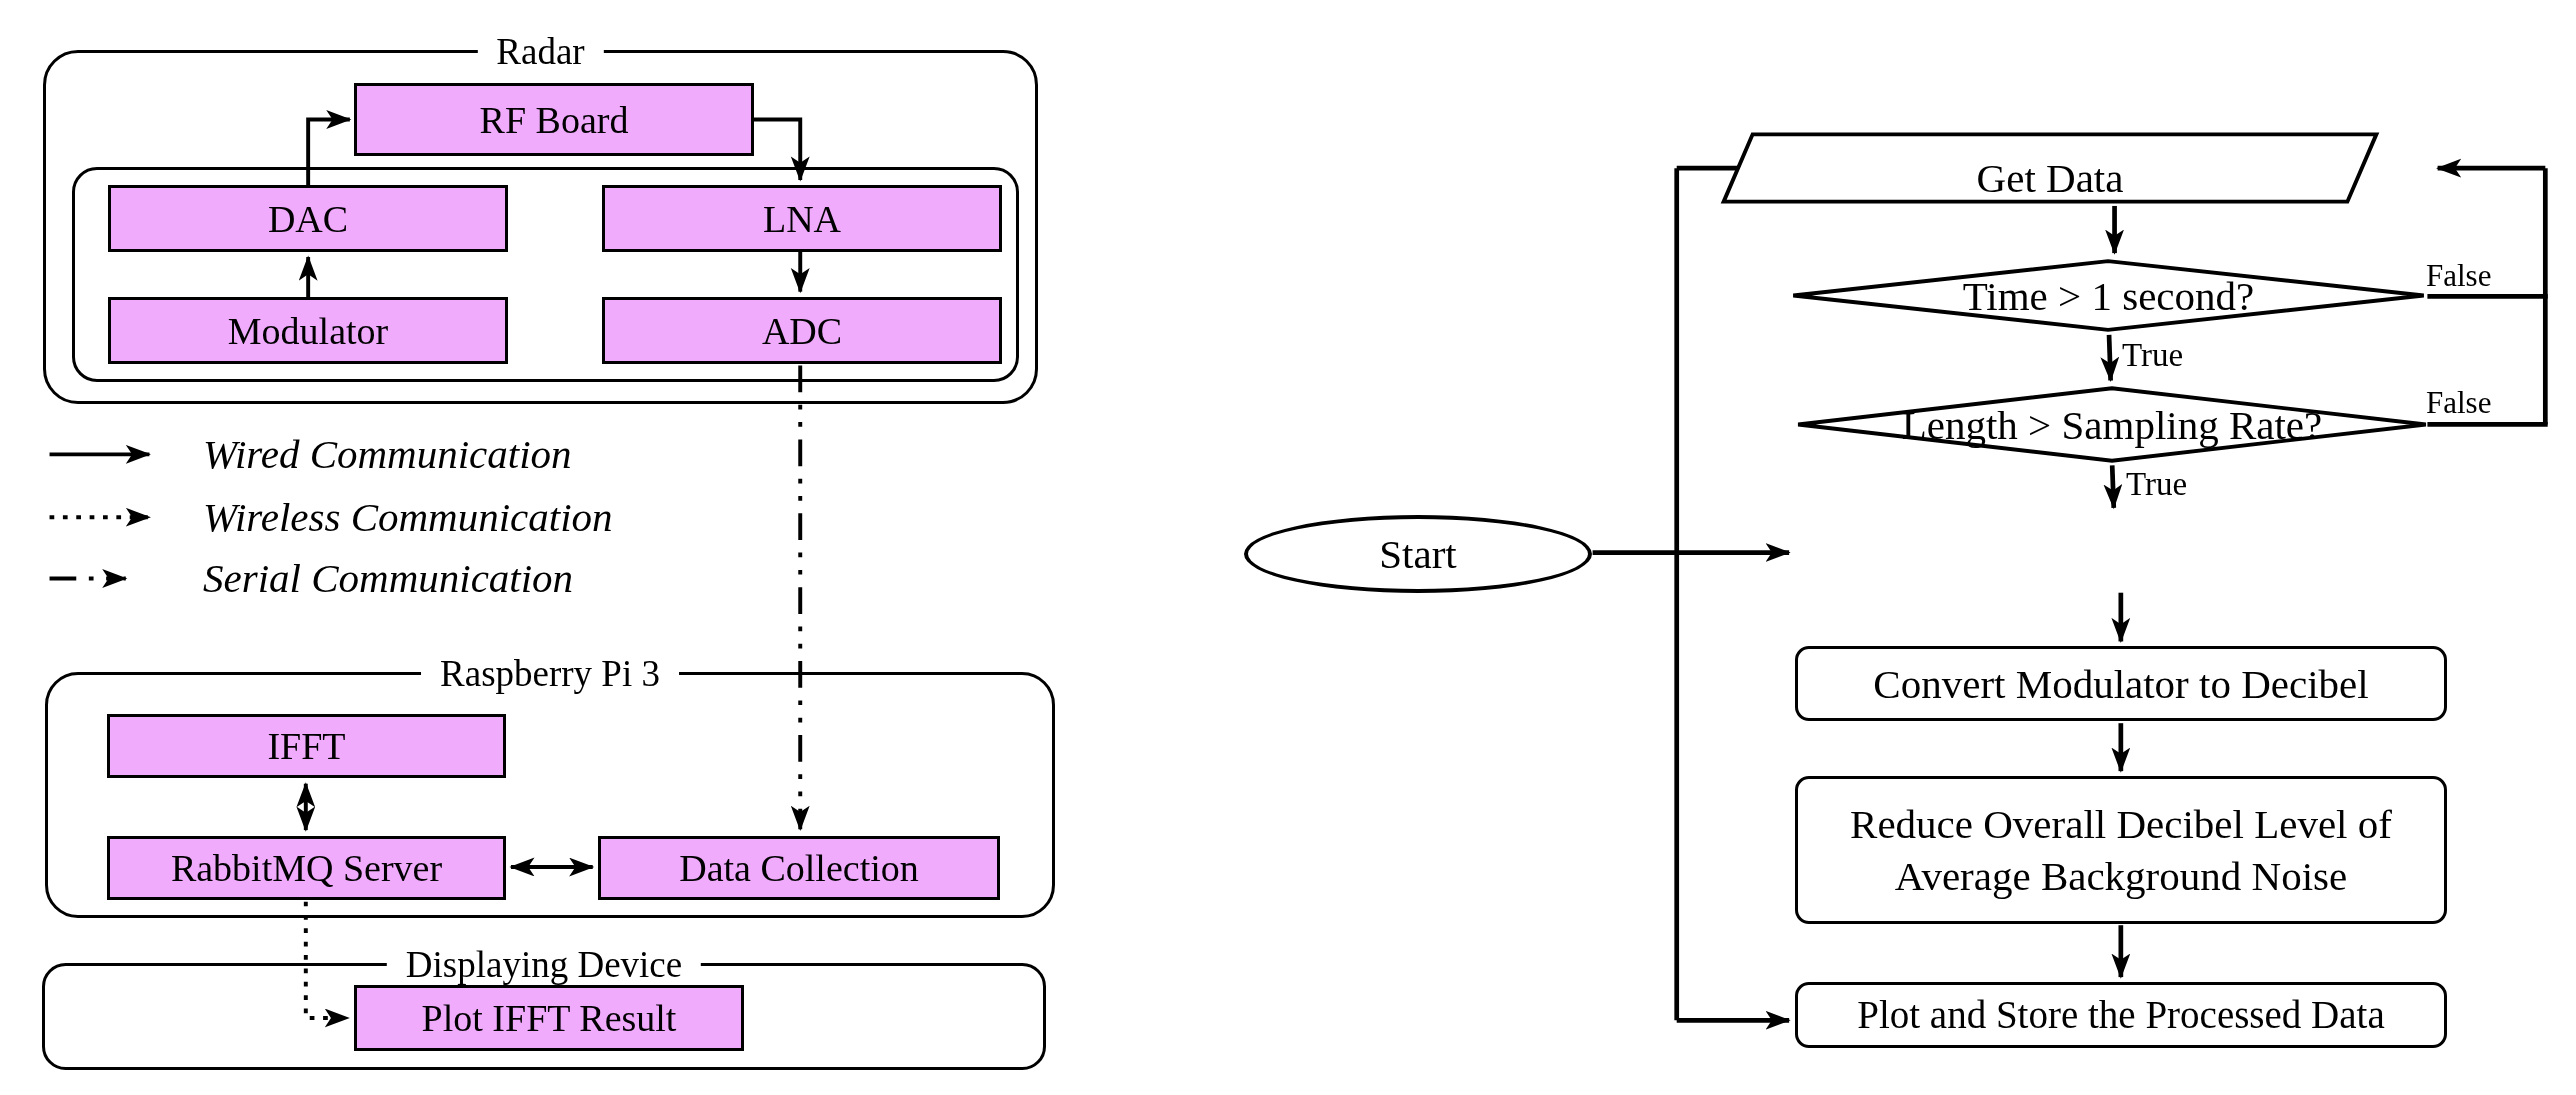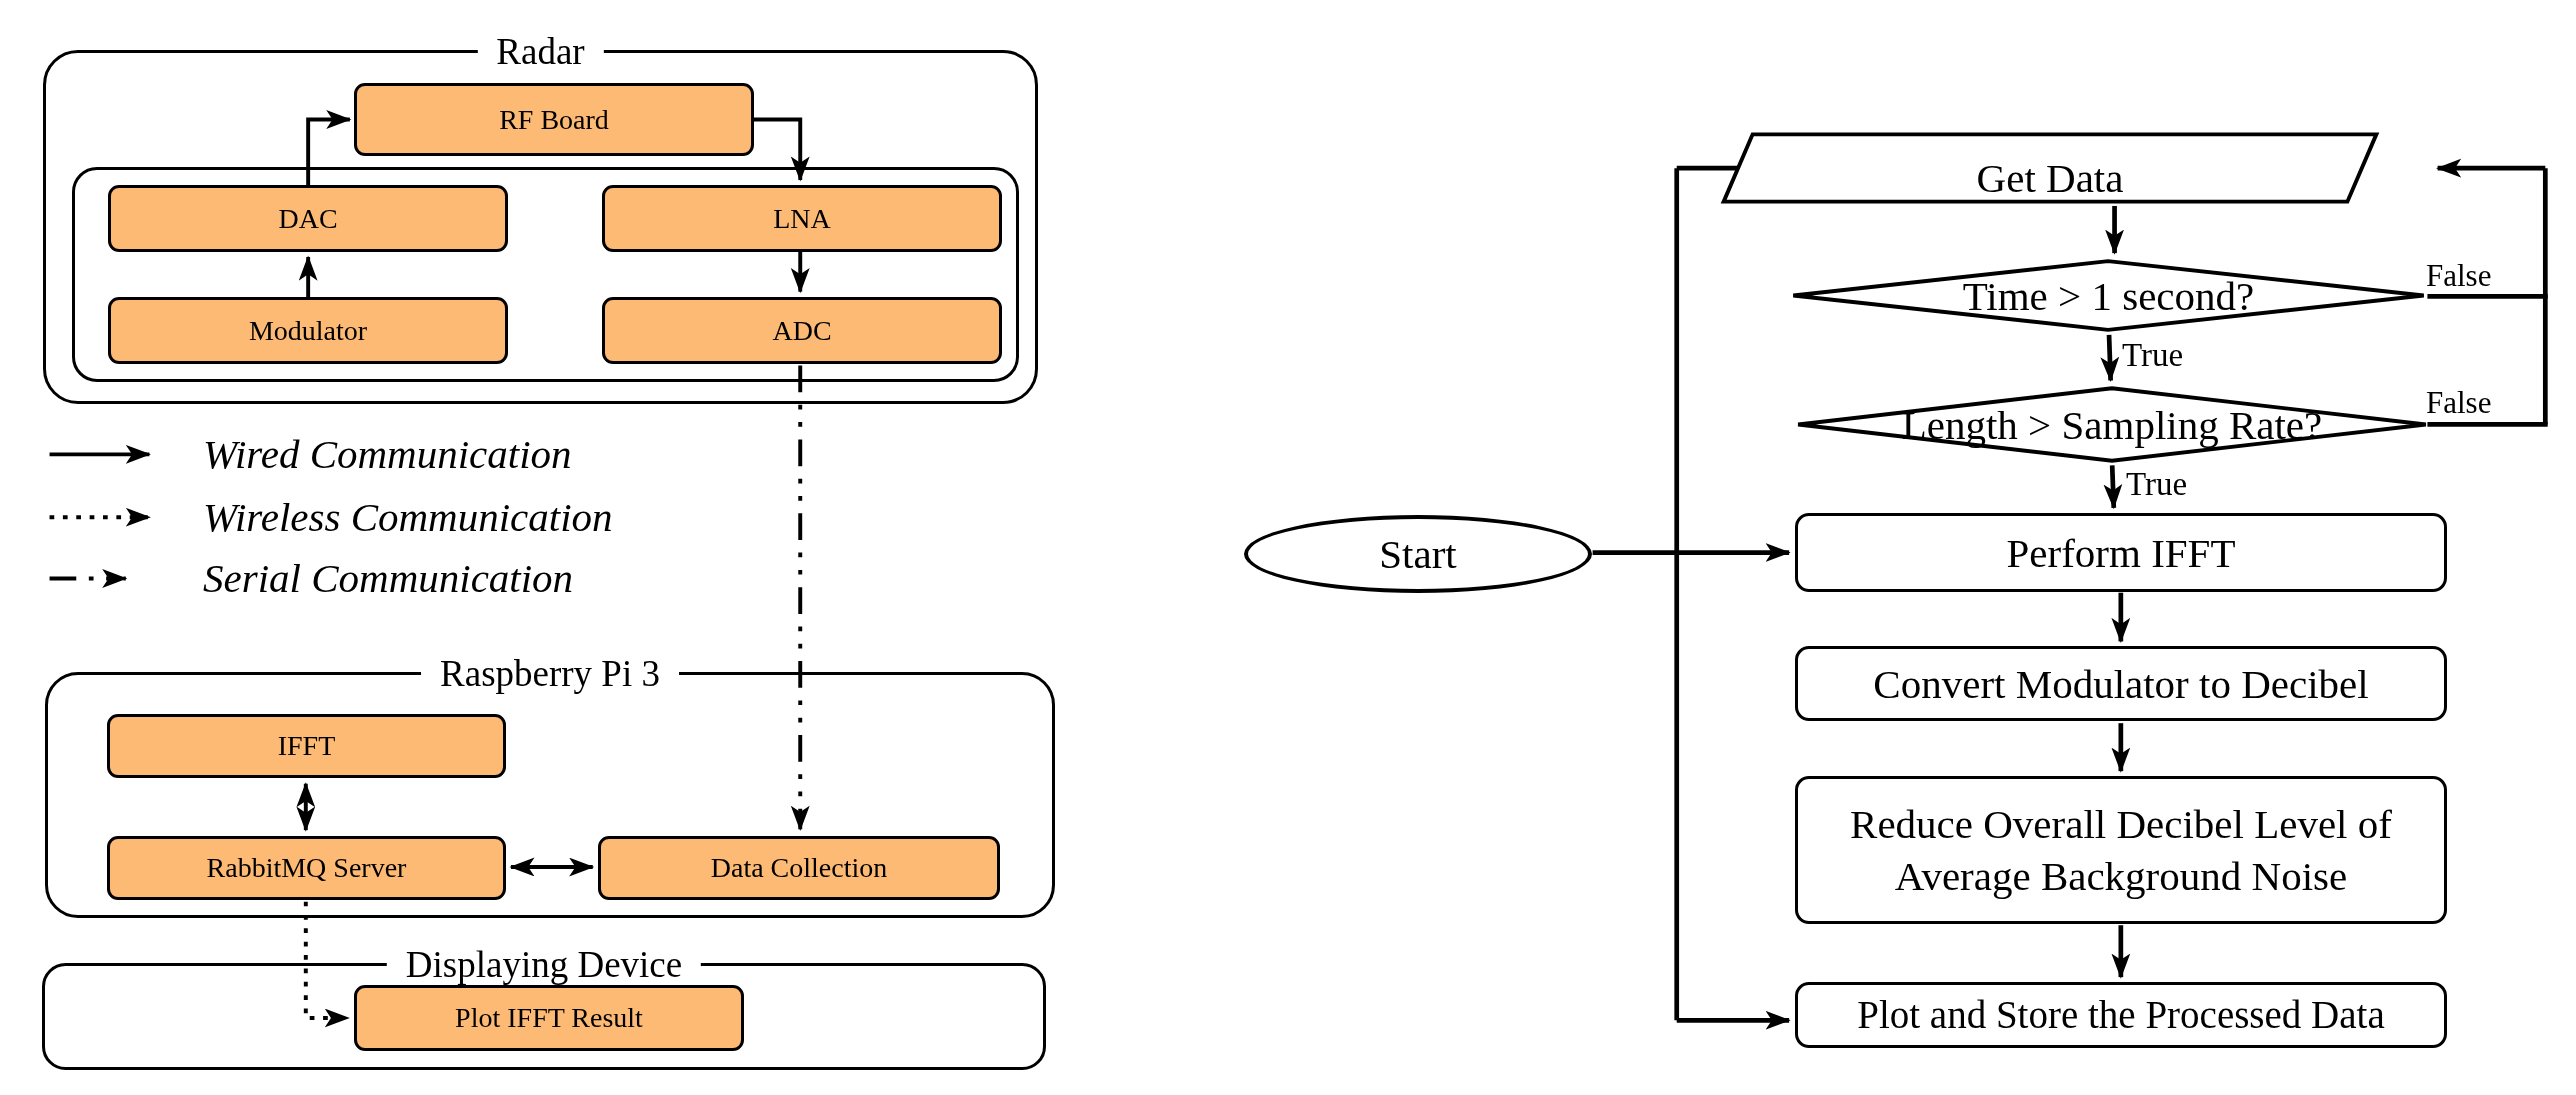--- a/index.html
+++ b/index.html
@@ -27,27 +27,27 @@
     background: #ffffff;
     padding: 0 19px;
     font-size: 37px;
     line-height: 44px;
     white-space: nowrap;
   }
   
   .node {
     position: absolute;
     border: 3.1px solid #000;
-    border-radius: 11px;
-    background: #fdba74;
-    box-sizing: border-box;
-    display: flex;
-    align-items: center;
-    justify-content: center;
-    font-size: 28px;
+    border-radius: 0;
+    background: #f0abfc;
+    box-sizing: border-box;
+    display: flex;
+    align-items: center;
+    justify-content: center;
+    font-size: 38px;
     white-space: nowrap;
   }
   
   .fnode {
     position: absolute;
     border: 3.9px solid #000;
     border-radius: 14px;
     background: #ffffff;
     box-sizing: border-box;
     display: flex;
@@ -219,23 +219,20 @@
     <svg width="634" height="79" viewBox="0 0 806 100">
       <polygon points="4,50 403,4 802,50 403,96" fill="#ffffff" stroke="#000" stroke-width="5"></polygon>
     </svg>
     <span class="lbl">Length &gt; Sampling Rate?</span>
   </div>
 
   <div class="ellipse" style="left:1244px; top:515px; width:348px; height:78px;">
     <span>Start</span>
   </div>
 
-  <div class="fnode" style="left:1795px; top:513px; width:652px; height:79px;">
-    <span>Perform IFFT</span>
-  </div>
   <div class="fnode" style="left:1795px; top:646px; width:652px; height:75px;">
     <span>Convert Modulator to Decibel</span>
   </div>
   <div class="fnode" style="left:1795px; top:776px; width:652px; height:148px;">
     <span>Reduce Overall Decibel Level of</span>
     <span>Average Background Noise</span>
   </div>
   <div class="fnode" style="left:1795px; top:982px; width:652px; height:66px; font-size:39px;">
     <span>Plot and Store the Processed Data</span>
   </div>

